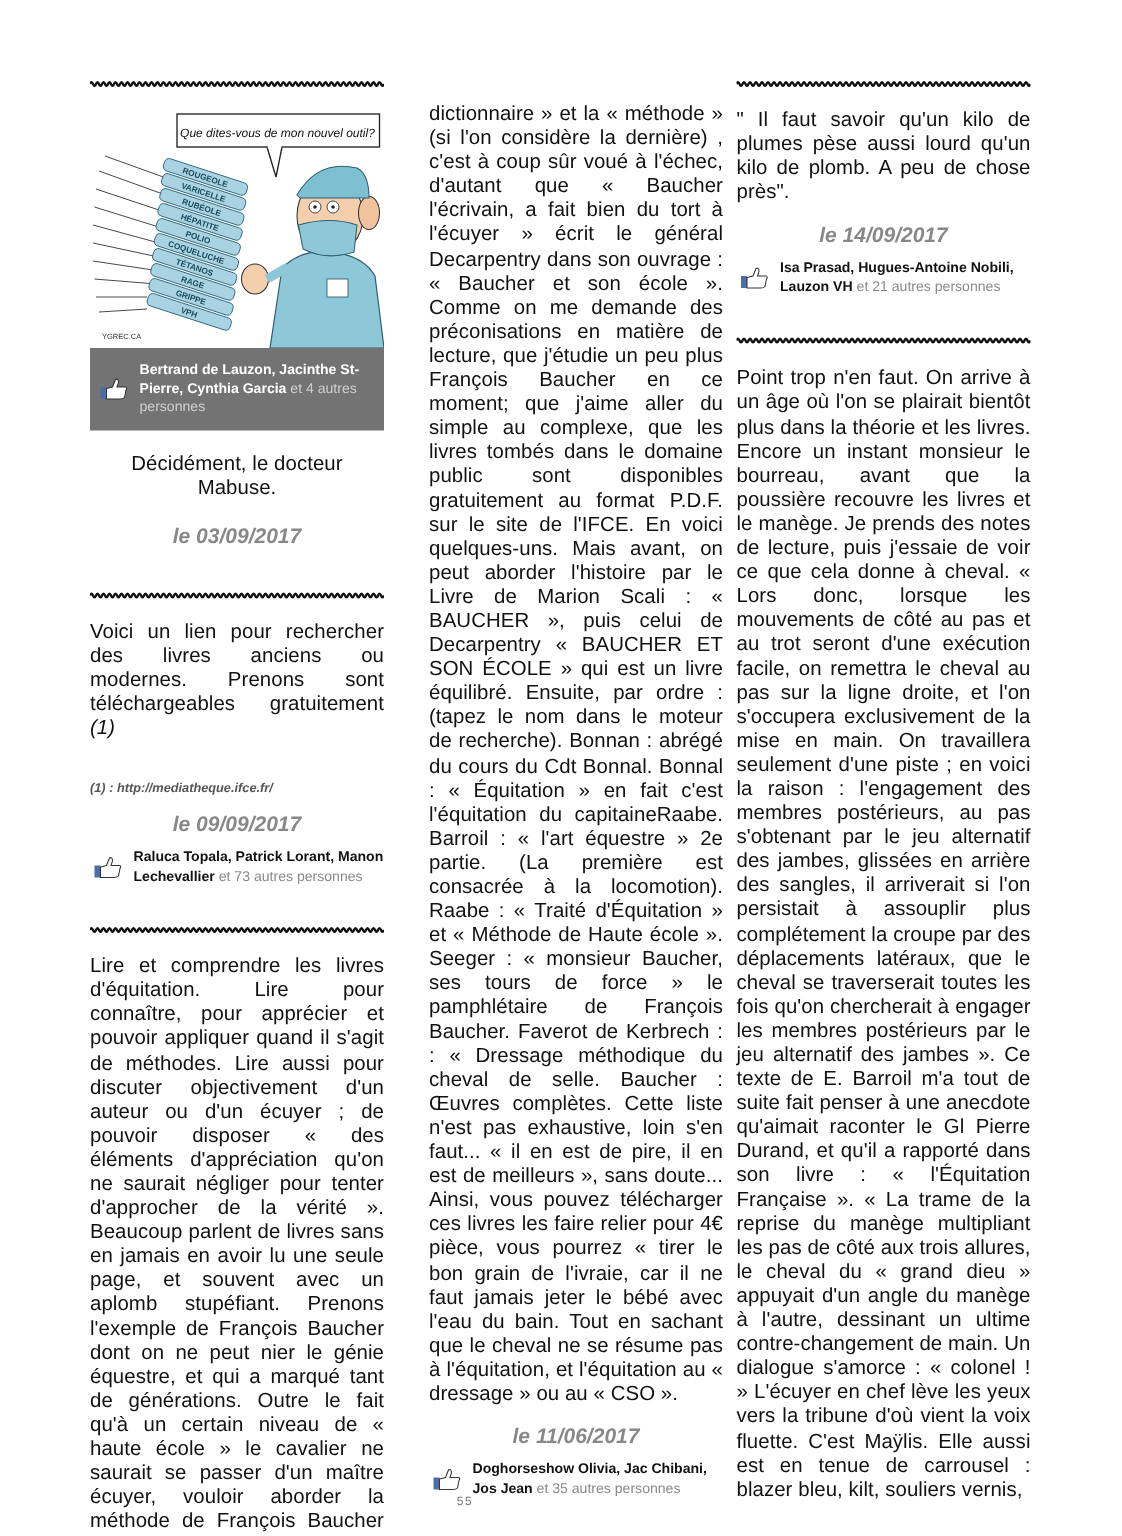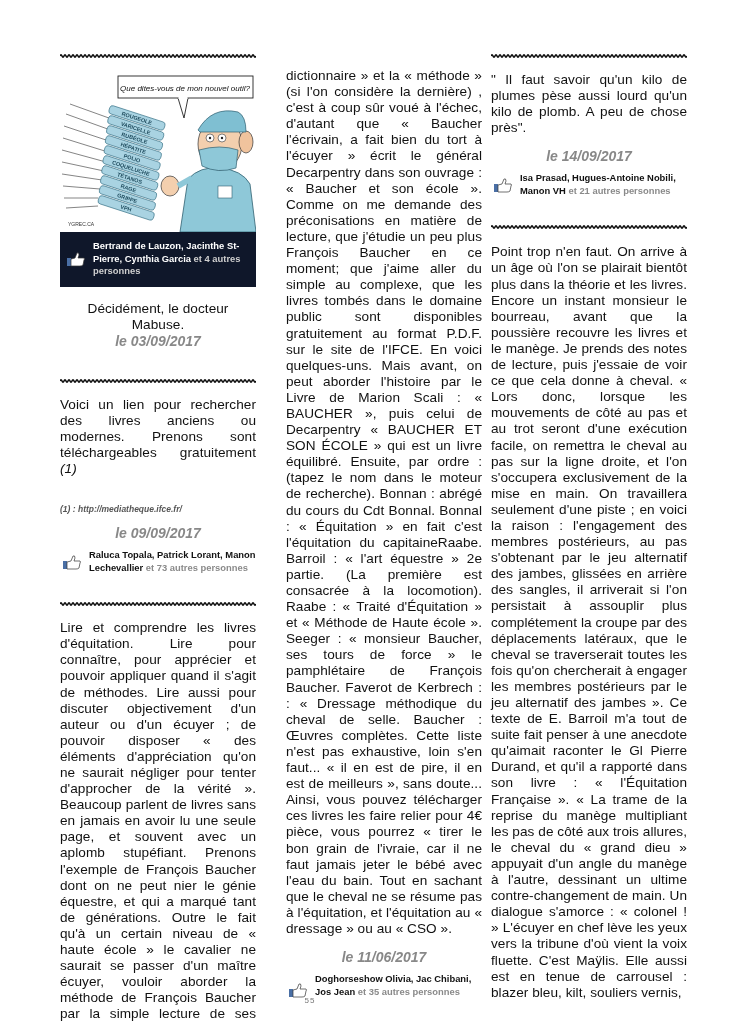--- a/index.html
+++ b/index.html
@@ -7,23 +7,23 @@
          font-family: "Liberation Sans", sans-serif; color: #111; }
   .col { position: absolute; top: 52px; width: 196px; }
   .col1 { left: 60px; }
   .col2 { left: 274px; top: 68px; margin-left: 12px; }
   .col3 { left: 491px; }
   .wave { display: block; width: 196px; height: 8px; margin: 0; }
   .body-text { font-size: 13.6px; line-height: 16.1px; text-align: justify; margin: 0; letter-spacing: 0.05px; }
   .date { font-size: 14px; font-style: italic; font-weight: bold; color: #888; text-align: center; margin: 0; }
   .footnote { font-size: 8.5px; font-style: italic; font-weight: bold; color: #555; margin: 0; }
   .likes { display: flex; align-items: center; font-size: 9.4px; line-height: 12.5px; font-weight: bold; color: #111; }
-  .likes .more { font-weight: bold; color: #8a8a8a; }
+  .likes .more { font-weight: normal; color: #8a8a8a; }
   .like-icon { flex: 0 0 auto; width: 20px; height: 16px; margin-right: 7px; margin-left: 2px; }
-  .likes-dark { background: #0f172a; color: #ffffff; padding: 8px 6px 9px 4px; }
+  .likes-dark { background: #737373; color: #ffffff; padding: 8px 6px 9px 4px; }
   .likes-dark .more { color: #cfcfcf; }
   .cartoon { width: 196px; height: 158px; display: block; }
   .page-num { position: absolute; top: 996px; left: 0; width: 620px; text-align: center; font-size: 8px; color: #777; letter-spacing: 1px; }
 </style>
 </head>
 <body>
 
 <div class="col col1">
   <svg class="wave" viewBox="0 0 196 8" preserveAspectRatio="none">
     <path class="wavepath" fill="none" stroke="#111" stroke-width="1.6" d="M 0 4 Q 1 1.5 2 4 Q 3 6.5 4 4 Q 5 1.5 6 4 Q 7 6.5 8 4 Q 9 1.5 10 4 Q 11 6.5 12 4 Q 13 1.5 14 4 Q 15 6.5 16 4 Q 17 1.5 18 4 Q 19 6.5 20 4 Q 21 1.5 22 4 Q 23 6.5 24 4 Q 25 1.5 26 4 Q 27 6.5 28 4 Q 29 1.5 30 4 Q 31 6.5 32 4 Q 33 1.5 34 4 Q 35 6.5 36 4 Q 37 1.5 38 4 Q 39 6.5 40 4 Q 41 1.5 42 4 Q 43 6.5 44 4 Q 45 1.5 46 4 Q 47 6.5 48 4 Q 49 1.5 50 4 Q 51 6.5 52 4 Q 53 1.5 54 4 Q 55 6.5 56 4 Q 57 1.5 58 4 Q 59 6.5 60 4 Q 61 1.5 62 4 Q 63 6.5 64 4 Q 65 1.5 66 4 Q 67 6.5 68 4 Q 69 1.5 70 4 Q 71 6.5 72 4 Q 73 1.5 74 4 Q 75 6.5 76 4 Q 77 1.5 78 4 Q 79 6.5 80 4 Q 81 1.5 82 4 Q 83 6.5 84 4 Q 85 1.5 86 4 Q 87 6.5 88 4 Q 89 1.5 90 4 Q 91 6.5 92 4 Q 93 1.5 94 4 Q 95 6.5 96 4 Q 97 1.5 98 4 Q 99 6.5 100 4 Q 101 1.5 102 4 Q 103 6.5 104 4 Q 105 1.5 106 4 Q 107 6.5 108 4 Q 109 1.5 110 4 Q 111 6.5 112 4 Q 113 1.5 114 4 Q 115 6.5 116 4 Q 117 1.5 118 4 Q 119 6.5 120 4 Q 121 1.5 122 4 Q 123 6.5 124 4 Q 125 1.5 126 4 Q 127 6.5 128 4 Q 129 1.5 130 4 Q 131 6.5 132 4 Q 133 1.5 134 4 Q 135 6.5 136 4 Q 137 1.5 138 4 Q 139 6.5 140 4 Q 141 1.5 142 4 Q 143 6.5 144 4 Q 145 1.5 146 4 Q 147 6.5 148 4 Q 149 1.5 150 4 Q 151 6.5 152 4 Q 153 1.5 154 4 Q 155 6.5 156 4 Q 157 1.5 158 4 Q 159 6.5 160 4 Q 161 1.5 162 4 Q 163 6.5 164 4 Q 165 1.5 166 4 Q 167 6.5 168 4 Q 169 1.5 170 4 Q 171 6.5 172 4 Q 173 1.5 174 4 Q 175 6.5 176 4 Q 177 1.5 178 4 Q 179 6.5 180 4 Q 181 1.5 182 4 Q 183 6.5 184 4 Q 185 1.5 186 4 Q 187 6.5 188 4 Q 189 1.5 190 4 Q 191 6.5 192 4 Q 193 1.5 194 4 Q 195 6.5 196 4"></path>
@@ -118,21 +118,21 @@
 
   <div class="likes likes-dark">
     <svg class="like-icon" viewBox="0 0 20 16">
       <rect x="1" y="7" width="4" height="8" fill="#4a6fa5"></rect>
       <path d="M 5 8 L 9 7 L 11 2 Q 13 1 13 4 L 12 7 L 18 7 Q 19 8 18 9 L 17 14 Q 16 15 14 15 L 5 15 Z" fill="#ffffff" stroke="#333" stroke-width="0.7"></path>
     </svg>
     <span><span>Bertrand de Lauzon, Jacinthe St-Pierre, Cynthia Garcia</span><span class="more"> et 4 autres personnes</span></span>
   </div>
 
   <p class="body-text" style="margin-top:14px; text-align:center;">Décidément, le docteur Mabuse.</p>
-  <p class="date" style="margin-top:0;">le 03/09/2017</p>
+  <p class="date" style="margin-top:16px;">le 03/09/2017</p>
 
   <svg class="wave" style="margin-top:28px;" viewBox="0 0 196 8" preserveAspectRatio="none">
     <path class="wavepath" fill="none" stroke="#111" stroke-width="1.6" d="M 0 4 Q 1 1.5 2 4 Q 3 6.5 4 4 Q 5 1.5 6 4 Q 7 6.5 8 4 Q 9 1.5 10 4 Q 11 6.5 12 4 Q 13 1.5 14 4 Q 15 6.5 16 4 Q 17 1.5 18 4 Q 19 6.5 20 4 Q 21 1.5 22 4 Q 23 6.5 24 4 Q 25 1.5 26 4 Q 27 6.5 28 4 Q 29 1.5 30 4 Q 31 6.5 32 4 Q 33 1.5 34 4 Q 35 6.5 36 4 Q 37 1.5 38 4 Q 39 6.5 40 4 Q 41 1.5 42 4 Q 43 6.5 44 4 Q 45 1.5 46 4 Q 47 6.5 48 4 Q 49 1.5 50 4 Q 51 6.5 52 4 Q 53 1.5 54 4 Q 55 6.5 56 4 Q 57 1.5 58 4 Q 59 6.5 60 4 Q 61 1.5 62 4 Q 63 6.5 64 4 Q 65 1.5 66 4 Q 67 6.5 68 4 Q 69 1.5 70 4 Q 71 6.5 72 4 Q 73 1.5 74 4 Q 75 6.5 76 4 Q 77 1.5 78 4 Q 79 6.5 80 4 Q 81 1.5 82 4 Q 83 6.5 84 4 Q 85 1.5 86 4 Q 87 6.5 88 4 Q 89 1.5 90 4 Q 91 6.5 92 4 Q 93 1.5 94 4 Q 95 6.5 96 4 Q 97 1.5 98 4 Q 99 6.5 100 4 Q 101 1.5 102 4 Q 103 6.5 104 4 Q 105 1.5 106 4 Q 107 6.5 108 4 Q 109 1.5 110 4 Q 111 6.5 112 4 Q 113 1.5 114 4 Q 115 6.5 116 4 Q 117 1.5 118 4 Q 119 6.5 120 4 Q 121 1.5 122 4 Q 123 6.5 124 4 Q 125 1.5 126 4 Q 127 6.5 128 4 Q 129 1.5 130 4 Q 131 6.5 132 4 Q 133 1.5 134 4 Q 135 6.5 136 4 Q 137 1.5 138 4 Q 139 6.5 140 4 Q 141 1.5 142 4 Q 143 6.5 144 4 Q 145 1.5 146 4 Q 147 6.5 148 4 Q 149 1.5 150 4 Q 151 6.5 152 4 Q 153 1.5 154 4 Q 155 6.5 156 4 Q 157 1.5 158 4 Q 159 6.5 160 4 Q 161 1.5 162 4 Q 163 6.5 164 4 Q 165 1.5 166 4 Q 167 6.5 168 4 Q 169 1.5 170 4 Q 171 6.5 172 4 Q 173 1.5 174 4 Q 175 6.5 176 4 Q 177 1.5 178 4 Q 179 6.5 180 4 Q 181 1.5 182 4 Q 183 6.5 184 4 Q 185 1.5 186 4 Q 187 6.5 188 4 Q 189 1.5 190 4 Q 191 6.5 192 4 Q 193 1.5 194 4 Q 195 6.5 196 4"></path>
   </svg>
 
   <p class="body-text" style="margin-top:12px;"><span>Voici un lien pour rechercher des livres anciens ou modernes. Prenons sont téléchargeables gratuitement </span><i>(1)</i></p>
   <p class="footnote" style="margin-top:27px;">(1) : http://mediatheque.ifce.fr/</p>
   <p class="date" style="margin-top:11px;">le 09/09/2017</p>
 
   <div class="likes" style="margin-top:8px;justify-content:flex-end;">
@@ -146,41 +146,41 @@
   <svg class="wave" style="margin-top:26px;" viewBox="0 0 196 8" preserveAspectRatio="none">
     <path class="wavepath" fill="none" stroke="#111" stroke-width="1.6" d="M 0 4 Q 1 1.5 2 4 Q 3 6.5 4 4 Q 5 1.5 6 4 Q 7 6.5 8 4 Q 9 1.5 10 4 Q 11 6.5 12 4 Q 13 1.5 14 4 Q 15 6.5 16 4 Q 17 1.5 18 4 Q 19 6.5 20 4 Q 21 1.5 22 4 Q 23 6.5 24 4 Q 25 1.5 26 4 Q 27 6.5 28 4 Q 29 1.5 30 4 Q 31 6.5 32 4 Q 33 1.5 34 4 Q 35 6.5 36 4 Q 37 1.5 38 4 Q 39 6.5 40 4 Q 41 1.5 42 4 Q 43 6.5 44 4 Q 45 1.5 46 4 Q 47 6.5 48 4 Q 49 1.5 50 4 Q 51 6.5 52 4 Q 53 1.5 54 4 Q 55 6.5 56 4 Q 57 1.5 58 4 Q 59 6.5 60 4 Q 61 1.5 62 4 Q 63 6.5 64 4 Q 65 1.5 66 4 Q 67 6.5 68 4 Q 69 1.5 70 4 Q 71 6.5 72 4 Q 73 1.5 74 4 Q 75 6.5 76 4 Q 77 1.5 78 4 Q 79 6.5 80 4 Q 81 1.5 82 4 Q 83 6.5 84 4 Q 85 1.5 86 4 Q 87 6.5 88 4 Q 89 1.5 90 4 Q 91 6.5 92 4 Q 93 1.5 94 4 Q 95 6.5 96 4 Q 97 1.5 98 4 Q 99 6.5 100 4 Q 101 1.5 102 4 Q 103 6.5 104 4 Q 105 1.5 106 4 Q 107 6.5 108 4 Q 109 1.5 110 4 Q 111 6.5 112 4 Q 113 1.5 114 4 Q 115 6.5 116 4 Q 117 1.5 118 4 Q 119 6.5 120 4 Q 121 1.5 122 4 Q 123 6.5 124 4 Q 125 1.5 126 4 Q 127 6.5 128 4 Q 129 1.5 130 4 Q 131 6.5 132 4 Q 133 1.5 134 4 Q 135 6.5 136 4 Q 137 1.5 138 4 Q 139 6.5 140 4 Q 141 1.5 142 4 Q 143 6.5 144 4 Q 145 1.5 146 4 Q 147 6.5 148 4 Q 149 1.5 150 4 Q 151 6.5 152 4 Q 153 1.5 154 4 Q 155 6.5 156 4 Q 157 1.5 158 4 Q 159 6.5 160 4 Q 161 1.5 162 4 Q 163 6.5 164 4 Q 165 1.5 166 4 Q 167 6.5 168 4 Q 169 1.5 170 4 Q 171 6.5 172 4 Q 173 1.5 174 4 Q 175 6.5 176 4 Q 177 1.5 178 4 Q 179 6.5 180 4 Q 181 1.5 182 4 Q 183 6.5 184 4 Q 185 1.5 186 4 Q 187 6.5 188 4 Q 189 1.5 190 4 Q 191 6.5 192 4 Q 193 1.5 194 4 Q 195 6.5 196 4"></path>
   </svg>
 
   <p class="body-text" style="margin-top:12px;">Lire et comprendre les livres d'équitation. Lire pour connaître, pour apprécier et pouvoir appliquer quand il s'agit de méthodes. Lire aussi pour discuter objectivement d'un auteur ou d'un écuyer ; de pouvoir disposer « des éléments d'appréciation qu'on ne saurait négliger pour tenter d'approcher de la vérité ». Beaucoup parlent de livres sans en jamais en avoir lu une seule page, et souvent avec un aplomb stupéfiant. Prenons l'exemple de François Baucher dont on ne peut nier le génie équestre, et qui a marqué tant de générations. Outre le fait qu'à un certain niveau de « haute école » le cavalier ne saurait se passer d'un maître écuyer, vouloir aborder la méthode de François Baucher par la simple lecture de ses deux principaux ouvrages que sont « Le</p>
 </div>
 
 <div class="col col2">
   <p class="body-text">dictionnaire » et la « méthode » (si l'on considère la dernière) , c'est à coup sûr voué à l'échec, d'autant que « Baucher l'écrivain, a fait bien du tort à l'écuyer » écrit le général Decarpentry dans son ouvrage : « Baucher et son école ». Comme on me demande des préconisations en matière de lecture, que j'étudie un peu plus François Baucher en ce moment; que j'aime aller du simple au complexe, que les livres tombés dans le domaine public sont disponibles gratuitement au format P.D.F. sur le site de l'IFCE. En voici quelques-uns. Mais avant, on peut aborder l'histoire par le Livre de Marion Scali : « BAUCHER », puis celui de Decarpentry « BAUCHER ET SON ÉCOLE » qui est un livre équilibré. Ensuite, par ordre : (tapez le nom dans le moteur de recherche). Bonnan : abrégé du cours du Cdt Bonnal. Bonnal : « Équitation » en fait c'est l'équitation du capitaineRaabe. Barroil : « l'art équestre » 2e partie. (La première est consacrée à la locomotion). Raabe : « Traité d'Équitation » et « Méthode de Haute école ». Seeger : « monsieur Baucher, ses tours de force » le pamphlétaire de François Baucher. Faverot de Kerbrech : : « Dressage méthodique du cheval de selle. Baucher : Œuvres complètes. Cette liste n'est pas exhaustive, loin s'en faut... « il en est de pire, il en est de meilleurs », sans doute... Ainsi, vous pouvez télécharger ces livres les faire relier pour 4€ pièce, vous pourrez « tirer le bon grain de l'ivraie, car il ne faut jamais jeter le bébé avec l'eau du bain. Tout en sachant que le cheval ne se résume pas à l'équitation, et l'équitation au « dressage » ou au « CSO ».</p>
   <p class="date" style="margin-top:12px;">le 11/06/2017</p>
-  <div class="likes" style="margin-top:8px;align-items:flex-end;">
+  <div class="likes" style="margin-top:8px;">
     <svg class="like-icon" viewBox="0 0 20 16">
       <rect x="1" y="7" width="4" height="8" fill="#4a6fa5"></rect>
       <path d="M 5 8 L 9 7 L 11 2 Q 13 1 13 4 L 12 7 L 18 7 Q 19 8 18 9 L 17 14 Q 16 15 14 15 L 5 15 Z" fill="#ffffff" stroke="#333" stroke-width="0.7"></path>
     </svg>
     <span><span>Doghorseshow Olivia, Jac Chibani, Jos Jean</span><span class="more"> et 35 autres personnes</span></span>
   </div>
 </div>
 
 <div class="col col3">
   <svg class="wave" viewBox="0 0 196 8" preserveAspectRatio="none">
     <path class="wavepath" fill="none" stroke="#111" stroke-width="1.6" d="M 0 4 Q 1 1.5 2 4 Q 3 6.5 4 4 Q 5 1.5 6 4 Q 7 6.5 8 4 Q 9 1.5 10 4 Q 11 6.5 12 4 Q 13 1.5 14 4 Q 15 6.5 16 4 Q 17 1.5 18 4 Q 19 6.5 20 4 Q 21 1.5 22 4 Q 23 6.5 24 4 Q 25 1.5 26 4 Q 27 6.5 28 4 Q 29 1.5 30 4 Q 31 6.5 32 4 Q 33 1.5 34 4 Q 35 6.5 36 4 Q 37 1.5 38 4 Q 39 6.5 40 4 Q 41 1.5 42 4 Q 43 6.5 44 4 Q 45 1.5 46 4 Q 47 6.5 48 4 Q 49 1.5 50 4 Q 51 6.5 52 4 Q 53 1.5 54 4 Q 55 6.5 56 4 Q 57 1.5 58 4 Q 59 6.5 60 4 Q 61 1.5 62 4 Q 63 6.5 64 4 Q 65 1.5 66 4 Q 67 6.5 68 4 Q 69 1.5 70 4 Q 71 6.5 72 4 Q 73 1.5 74 4 Q 75 6.5 76 4 Q 77 1.5 78 4 Q 79 6.5 80 4 Q 81 1.5 82 4 Q 83 6.5 84 4 Q 85 1.5 86 4 Q 87 6.5 88 4 Q 89 1.5 90 4 Q 91 6.5 92 4 Q 93 1.5 94 4 Q 95 6.5 96 4 Q 97 1.5 98 4 Q 99 6.5 100 4 Q 101 1.5 102 4 Q 103 6.5 104 4 Q 105 1.5 106 4 Q 107 6.5 108 4 Q 109 1.5 110 4 Q 111 6.5 112 4 Q 113 1.5 114 4 Q 115 6.5 116 4 Q 117 1.5 118 4 Q 119 6.5 120 4 Q 121 1.5 122 4 Q 123 6.5 124 4 Q 125 1.5 126 4 Q 127 6.5 128 4 Q 129 1.5 130 4 Q 131 6.5 132 4 Q 133 1.5 134 4 Q 135 6.5 136 4 Q 137 1.5 138 4 Q 139 6.5 140 4 Q 141 1.5 142 4 Q 143 6.5 144 4 Q 145 1.5 146 4 Q 147 6.5 148 4 Q 149 1.5 150 4 Q 151 6.5 152 4 Q 153 1.5 154 4 Q 155 6.5 156 4 Q 157 1.5 158 4 Q 159 6.5 160 4 Q 161 1.5 162 4 Q 163 6.5 164 4 Q 165 1.5 166 4 Q 167 6.5 168 4 Q 169 1.5 170 4 Q 171 6.5 172 4 Q 173 1.5 174 4 Q 175 6.5 176 4 Q 177 1.5 178 4 Q 179 6.5 180 4 Q 181 1.5 182 4 Q 183 6.5 184 4 Q 185 1.5 186 4 Q 187 6.5 188 4 Q 189 1.5 190 4 Q 191 6.5 192 4 Q 193 1.5 194 4 Q 195 6.5 196 4"></path>
   </svg>
   <p class="body-text" style="margin-top:12px;">" Il faut savoir qu'un kilo de plumes pèse aussi lourd qu'un kilo de plomb. A peu de chose près".</p>
   <p class="date" style="margin-top:12px;">le 14/09/2017</p>
   <div class="likes" style="margin-top:8px;">
     <svg class="like-icon" viewBox="0 0 20 16">
       <rect x="1" y="7" width="4" height="8" fill="#4a6fa5"></rect>
       <path d="M 5 8 L 9 7 L 11 2 Q 13 1 13 4 L 12 7 L 18 7 Q 19 8 18 9 L 17 14 Q 16 15 14 15 L 5 15 Z" fill="#ffffff" stroke="#333" stroke-width="0.7"></path>
     </svg>
-    <span><span>Isa Prasad, Hugues-Antoine Nobili, Manon VH</span><span class="more"> et 21 autres personnes</span></span>
+    <span><span>Isa Prasad, Hugues-Antoine Nobili, Lauzon VH</span><span class="more"> et 21 autres personnes</span></span>
   </div>
 
   <svg class="wave" style="margin-top:26px;" viewBox="0 0 196 8" preserveAspectRatio="none">
     <path class="wavepath" fill="none" stroke="#111" stroke-width="1.6" d="M 0 4 Q 1 1.5 2 4 Q 3 6.5 4 4 Q 5 1.5 6 4 Q 7 6.5 8 4 Q 9 1.5 10 4 Q 11 6.5 12 4 Q 13 1.5 14 4 Q 15 6.5 16 4 Q 17 1.5 18 4 Q 19 6.5 20 4 Q 21 1.5 22 4 Q 23 6.5 24 4 Q 25 1.5 26 4 Q 27 6.5 28 4 Q 29 1.5 30 4 Q 31 6.5 32 4 Q 33 1.5 34 4 Q 35 6.5 36 4 Q 37 1.5 38 4 Q 39 6.5 40 4 Q 41 1.5 42 4 Q 43 6.5 44 4 Q 45 1.5 46 4 Q 47 6.5 48 4 Q 49 1.5 50 4 Q 51 6.5 52 4 Q 53 1.5 54 4 Q 55 6.5 56 4 Q 57 1.5 58 4 Q 59 6.5 60 4 Q 61 1.5 62 4 Q 63 6.5 64 4 Q 65 1.5 66 4 Q 67 6.5 68 4 Q 69 1.5 70 4 Q 71 6.5 72 4 Q 73 1.5 74 4 Q 75 6.5 76 4 Q 77 1.5 78 4 Q 79 6.5 80 4 Q 81 1.5 82 4 Q 83 6.5 84 4 Q 85 1.5 86 4 Q 87 6.5 88 4 Q 89 1.5 90 4 Q 91 6.5 92 4 Q 93 1.5 94 4 Q 95 6.5 96 4 Q 97 1.5 98 4 Q 99 6.5 100 4 Q 101 1.5 102 4 Q 103 6.5 104 4 Q 105 1.5 106 4 Q 107 6.5 108 4 Q 109 1.5 110 4 Q 111 6.5 112 4 Q 113 1.5 114 4 Q 115 6.5 116 4 Q 117 1.5 118 4 Q 119 6.5 120 4 Q 121 1.5 122 4 Q 123 6.5 124 4 Q 125 1.5 126 4 Q 127 6.5 128 4 Q 129 1.5 130 4 Q 131 6.5 132 4 Q 133 1.5 134 4 Q 135 6.5 136 4 Q 137 1.5 138 4 Q 139 6.5 140 4 Q 141 1.5 142 4 Q 143 6.5 144 4 Q 145 1.5 146 4 Q 147 6.5 148 4 Q 149 1.5 150 4 Q 151 6.5 152 4 Q 153 1.5 154 4 Q 155 6.5 156 4 Q 157 1.5 158 4 Q 159 6.5 160 4 Q 161 1.5 162 4 Q 163 6.5 164 4 Q 165 1.5 166 4 Q 167 6.5 168 4 Q 169 1.5 170 4 Q 171 6.5 172 4 Q 173 1.5 174 4 Q 175 6.5 176 4 Q 177 1.5 178 4 Q 179 6.5 180 4 Q 181 1.5 182 4 Q 183 6.5 184 4 Q 185 1.5 186 4 Q 187 6.5 188 4 Q 189 1.5 190 4 Q 191 6.5 192 4 Q 193 1.5 194 4 Q 195 6.5 196 4"></path>
   </svg>
   <p class="body-text" style="margin-top:13px;">Point trop n'en faut. On arrive à un âge où l'on se plairait bientôt plus dans la théorie et les livres. Encore un instant monsieur le bourreau, avant que la poussière recouvre les livres et le manège. Je prends des notes de lecture, puis j'essaie de voir ce que cela donne à cheval. « Lors donc, lorsque les mouvements de côté au pas et au trot seront d'une exécution facile, on remettra le cheval au pas sur la ligne droite, et l'on s'occupera exclusivement de la mise en main. On travaillera seulement d'une piste ; en voici la raison : l'engagement des membres postérieurs, au pas s'obtenant par le jeu alternatif des jambes, glissées en arrière des sangles, il arriverait si l'on persistait à assouplir plus complétement la croupe par des déplacements latéraux, que le cheval se traverserait toutes les fois qu'on chercherait à engager les membres postérieurs par le jeu alternatif des jambes ». Ce texte de E. Barroil m'a tout de suite fait penser à une anecdote qu'aimait raconter le Gl Pierre Durand, et qu'il a rapporté dans son livre : « l'Équitation Française ». « La trame de la reprise du manège multipliant les pas de côté aux trois allures, le cheval du « grand dieu » appuyait d'un angle du manège à l'autre, dessinant un ultime contre-changement de main. Un dialogue s'amorce : « colonel ! » L'écuyer en chef lève les yeux vers la tribune d'où vient la voix fluette. C'est Maÿlis. Elle aussi est en tenue de carrousel : blazer bleu, kilt, souliers vernis,</p>
 </div>
 
 <div class="page-num">55</div>
 

